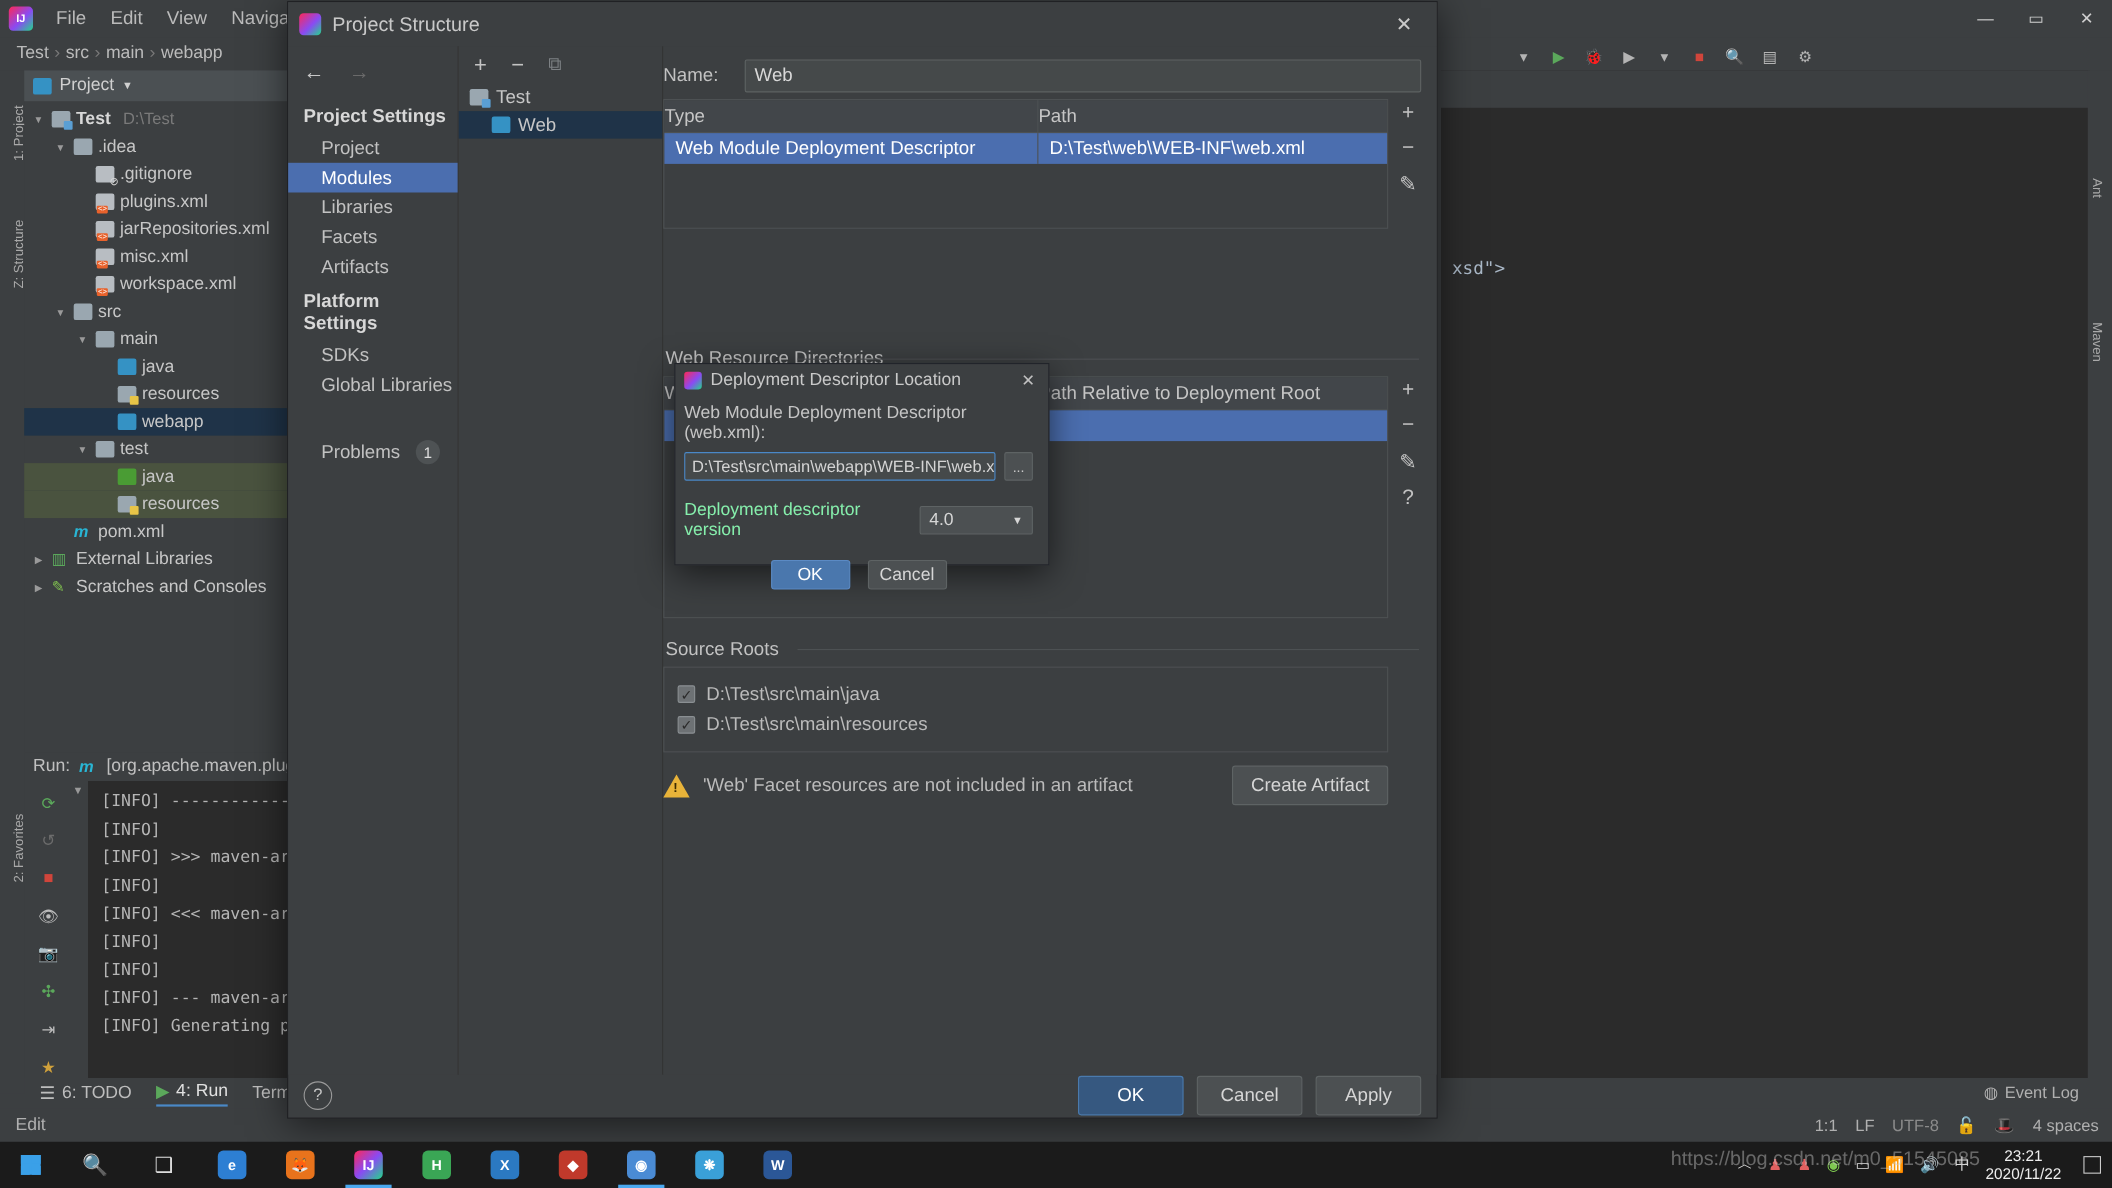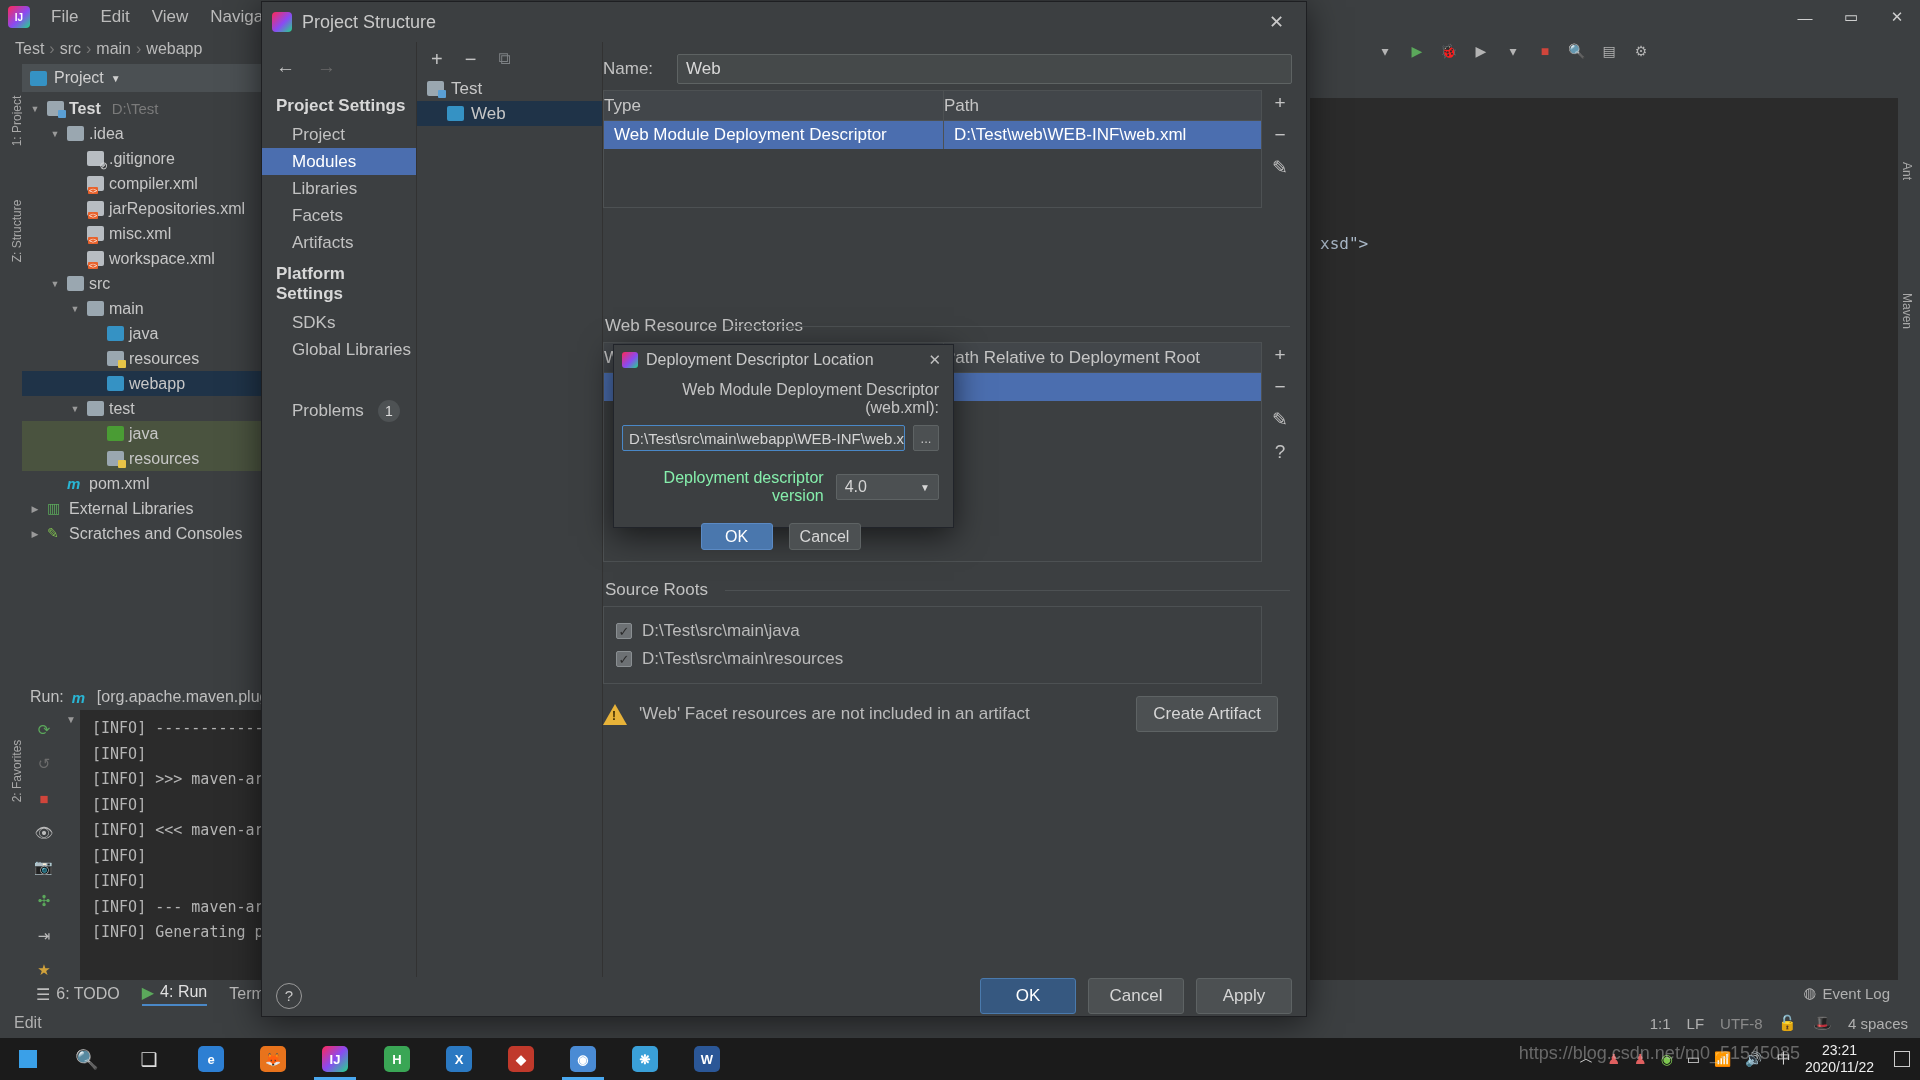--- a/index.html
+++ b/index.html
@@ -241,24 +241,23 @@
 
   .ps-footer{
     position:absolute; left:0; bottom:0; width:100%; height:41px;
     display:flex; align-items:center; padding:0 14px; gap:12px;
   }
   .help-circ{ width:26px;height:26px;border-radius:13px;border:1.5px solid #9a9a9a;
     color:#c6c6c6; display:flex;align-items:center;justify-content:center;font-size:15px;}
 
   
   .dd-dialog{
-    position:absolute; left:613px; top:344px; width:341px; height:184px;
+    position:absolute; left:613px; top:330px; width:341px; height:184px;
     background:#3c3f41; border:1px solid #21242a;
     box-shadow:0 8px 30px rgba(0,0,0,.6);
-    text-align:right;
   }
   .dd-title{ height:30px; display:flex; align-items:center; gap:8px; padding:0 8px;
     font-size:16px; color:#c9c9c9;}
   .dd-logo{ width:16px;height:16px;border-radius:3px;
     background:linear-gradient(135deg,#fe2857 0%,#8a4af3 55%,#21d789 100%);}
   .dd-close{ margin-left:auto; font-size:15px; color:#c0c0c0; padding:0 4px;}
   .dd-body{ padding:6px 14px 0 8px; }
   .dd-lbl{ font-size:16px; color:#c5c5c5; margin-bottom:8px; }
   .dd-combo-row{ display:flex; align-items:center; gap:8px; }
   .dd-combo{
@@ -372,21 +371,21 @@
           <span>.idea</span>
         </div>
         <div class="trow" style="padding-left: 46px;">
           <span class="arrow"></span>
           <span class="ico gitig"></span>
           <span>.gitignore</span>
         </div>
         <div class="trow" style="padding-left: 46px;">
           <span class="arrow"></span>
           <span class="ico xml"></span>
-          <span>compiler.xml</span>
+          <span>plugins.xml</span>
         </div>
         <div class="trow" style="padding-left: 46px;">
           <span class="arrow"></span>
           <span class="ico xml"></span>
           <span>jarRepositories.xml</span>
         </div>
         <div class="trow" style="padding-left: 46px;">
           <span class="arrow"></span>
           <span class="ico xml"></span>
           <span>misc.xml</span>
@@ -620,21 +619,21 @@
           <div class="chk-row">
             <span class="chk">✓</span>
             <span>D:\Test\src\main\java</span>
           </div>
           <div class="chk-row">
             <span class="chk">✓</span>
             <span>D:\Test\src\main\resources</span>
           </div>
         </div>
 
-        <div class="warn-row" style="margin-right:14px;">
+        <div class="warn-row" style="margin-right:30px;">
           <span class="warn-tri"></span>
           <span>'Web' Facet resources are not included in an artifact</span>
           <button class="btn" style="margin-left:auto;">Create Artifact</button>
         </div>
       </div>
     </div>
 
     <div class="ps-footer">
       <div class="help-circ">?</div>
       <div style="margin-left:auto;display:flex;gap:12px;">

